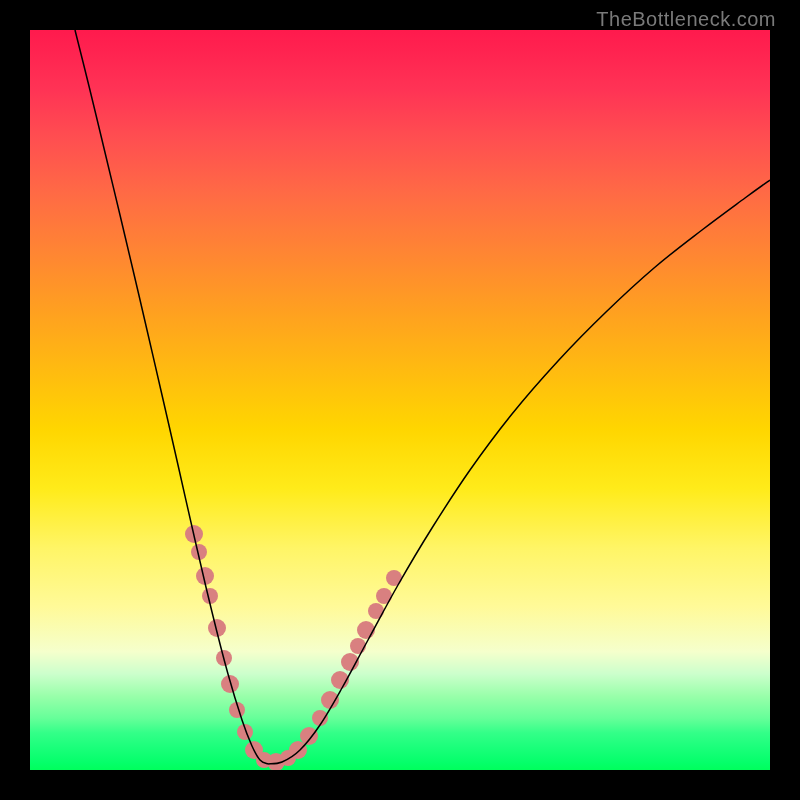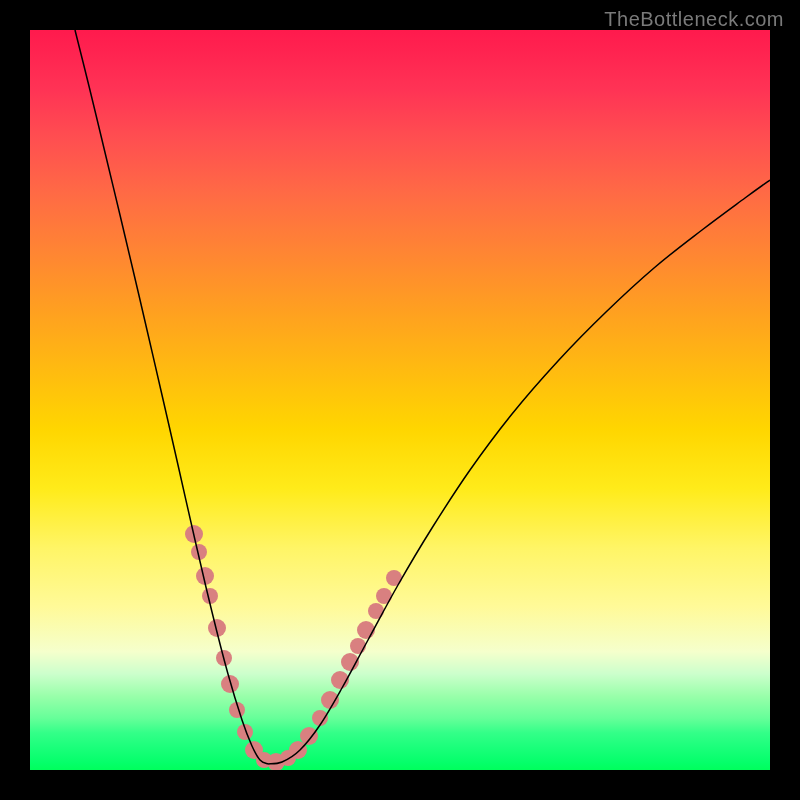--- a/index.html
+++ b/index.html
@@ -38,21 +38,21 @@
         #66ff99 93%,
         #33ff88 95%,
         #1aff7a 97%,
         #05ff6a 99%,
         #00ff5c 100%
       );
     }
     .watermark {
       position: absolute;
       top: 8px;
-      right: 16px;
+      right: 24px;
       color: #7a7a7a;
       font-family: Arial, sans-serif;
       font-size: 20px;
       letter-spacing: 0.5px;
       z-index: 10;
     }
     svg.curves {
       position: absolute;
       left: 30px;
       top: 30px;

